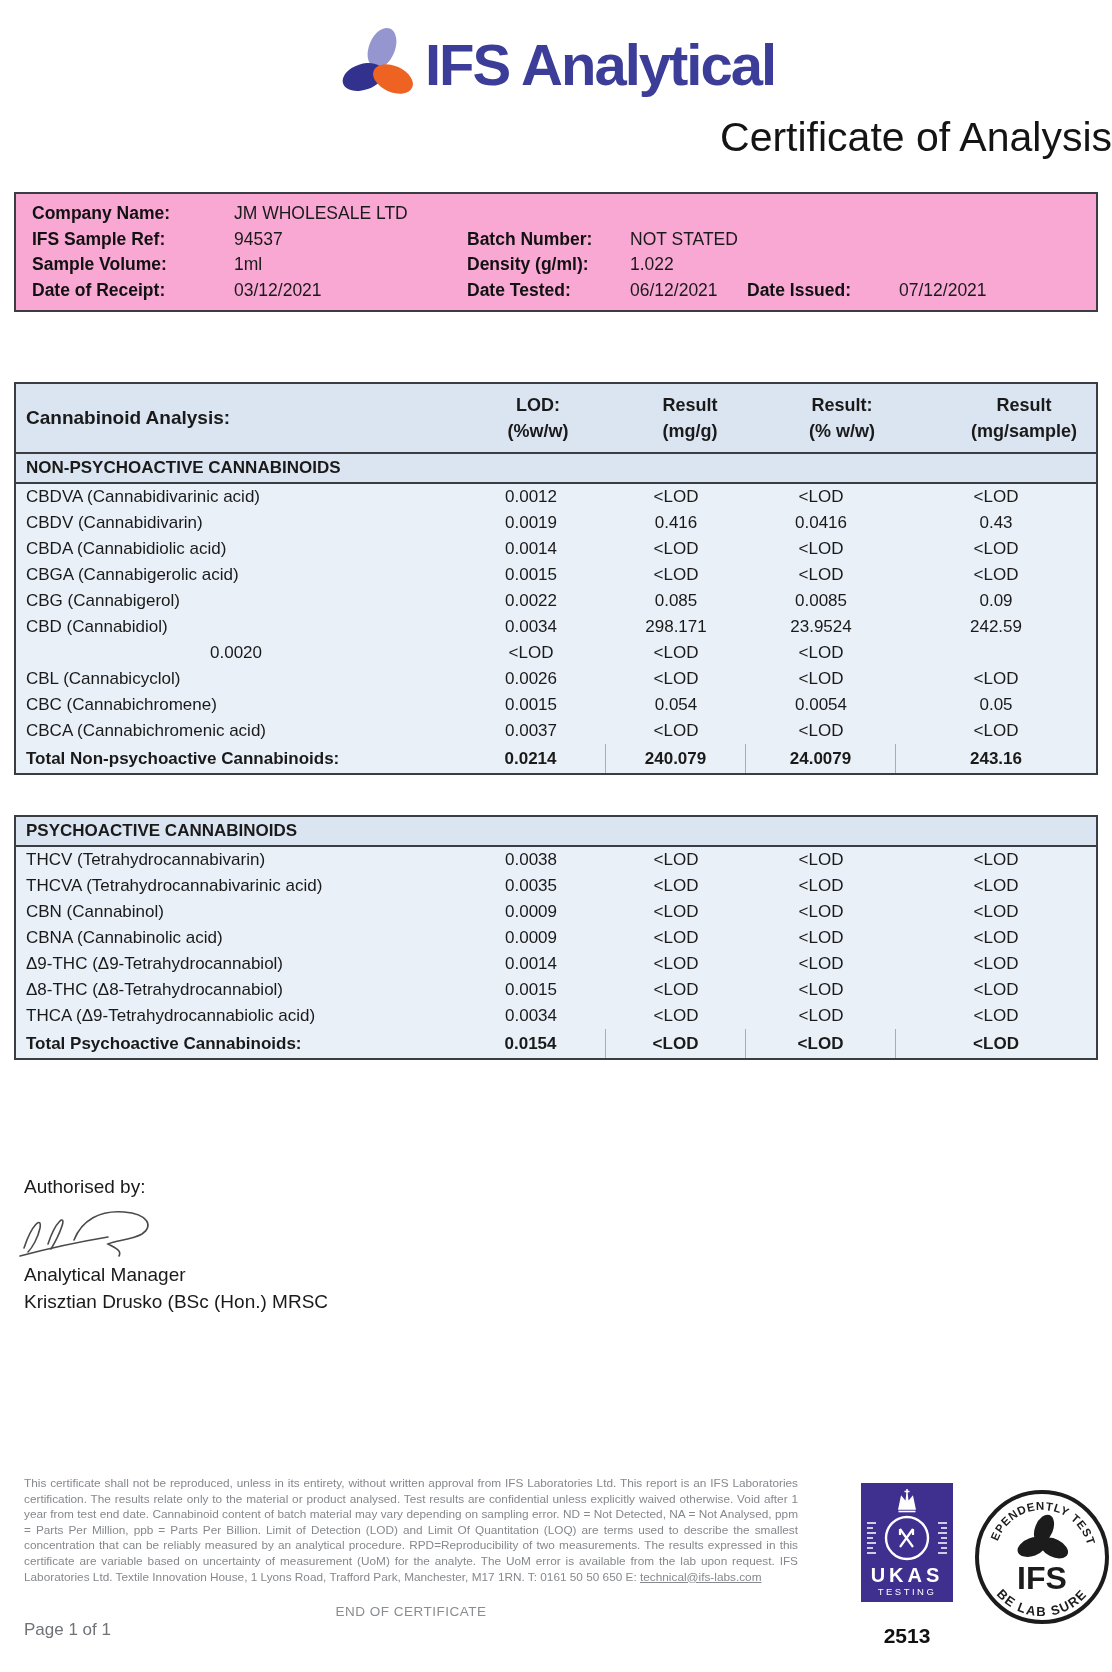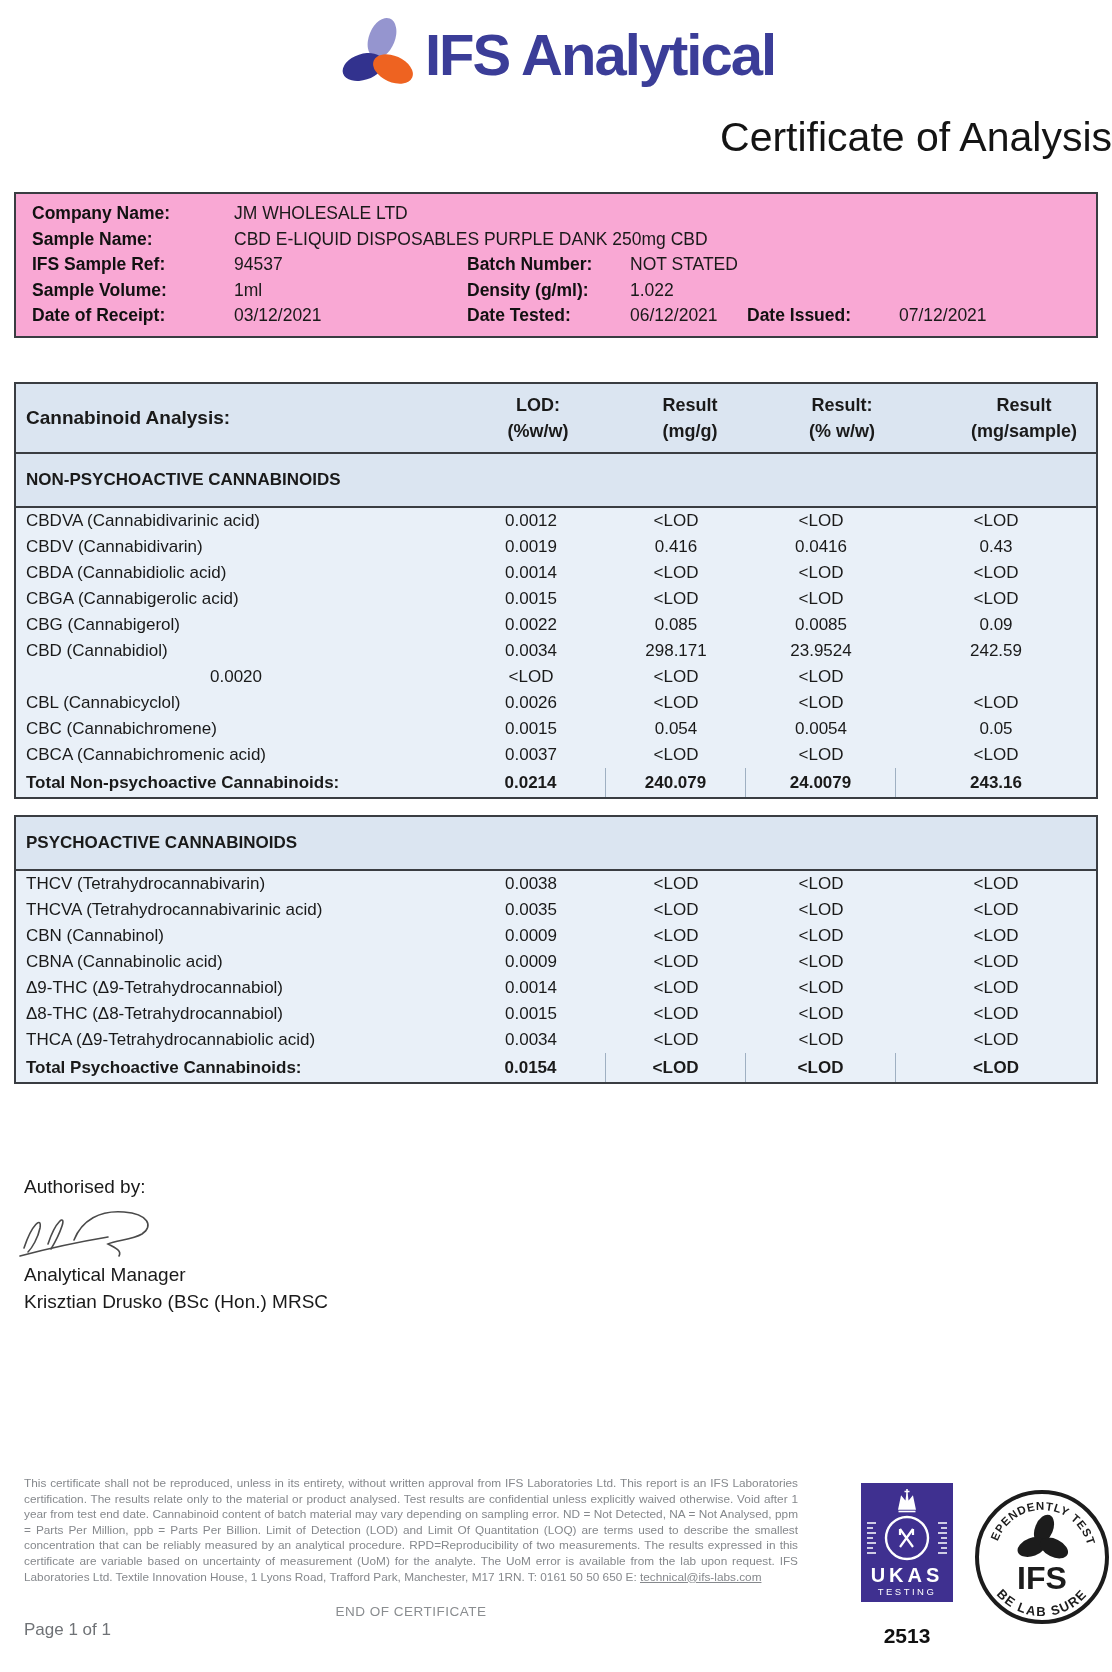--- a/index.html
+++ b/index.html
@@ -1,20 +1,20 @@
 <!DOCTYPE html>
 <html><head>
 <meta charset="utf-8">
 <style>
   html,body{margin:0;padding:0;background:#fff;}
   .page{position:relative;width:1112px;height:1672px;background:#ffffff;
         font-family:"Liberation Sans", sans-serif;color:#1a1a1a;overflow:hidden;}
 
   
-  .logo-row{position:absolute;top:14px;left:0;width:100%;display:flex;justify-content:center;align-items:center;gap:10px;}
+  .logo-row{position:absolute;top:24px;left:0;width:100%;display:flex;justify-content:center;align-items:center;gap:10px;}
   .logo-text{font-size:58px;font-weight:700;color:#3b3d98;letter-spacing:-2px;}
   .doc-title{position:absolute;top:114px;left:0;width:100%;text-align:right;font-size:41px;color:#141414;}
 
   
   .info-box{position:absolute;left:14px;top:192px;width:1084px;box-sizing:border-box;
             background:#f9a8d4;border:2px solid #3a3d42;padding:7px 0 7px 0;}
   .info-line{position:relative;height:25.5px;line-height:25.5px;font-size:17.5px;}
   .lbl{position:absolute;font-weight:700;color:#111;}
   .val{position:absolute;}
   .p1l{left:16px}.p1v{left:218px}.p2l{left:451px}.p2v{left:614px}.p3l{left:731px}.p3v{left:883px}
@@ -22,21 +22,21 @@
   
   .table-box{position:absolute;left:14px;width:1084px;box-sizing:border-box;
              border:2px solid #3a3d42;background:#e9f0f8;}
   #table1{top:382px;} #table2{top:815px;}
   .grid{display:grid;grid-template-columns:440px 150px 140px 150px 200px;}
   .thead{background:#dbe5f1;border-bottom:2px solid #3a3d42;padding:8px 0;gap:7px;}
   .tname{font-size:19px;font-weight:700;padding-left:10px;align-self:center;}
   .tcol{text-align:center;font-weight:700;font-size:18px;line-height:26px;}
   .tcol span{display:block;}
   .sec-header{background:#dbe5f1;font-weight:700;font-size:17px;line-height:28px;
-              padding:12px 10px;border-bottom:2px solid #3a3d42;}
+              padding:0 10px;border-bottom:2px solid #3a3d42;}
   .row{height:26px;line-height:26px;font-size:17px;}
   .row .name{padding-left:10px;white-space:nowrap;overflow:hidden;}
   .row .cval{text-align:center;}
   .row.total{font-weight:700;height:29px;line-height:29px;}
   .row.total .cval:not(:last-child){border-right:1px solid #9fb0c2;}
 
   
   .method-box{position:absolute;left:14px;top:1088px;width:1084px;box-sizing:border-box;
               background:#dbe5f1;border:2px solid #3a3d42;padding:6px 12px;font-size:19px;line-height:27px;}
   .method-box b{font-size:20px;}
@@ -73,24 +73,20 @@
       <ellipse cx="56" cy="55" rx="21" ry="13" fill="#ee6321" transform="rotate(24 56 55)"></ellipse>
     </svg>
     <span class="logo-text">IFS Analytical</span>
   </div>
   <div class="doc-title">Certificate of Analysis</div>
 
   <div class="info-box">
     <div class="info-line">
       <span class="lbl p1l">Company Name:</span>
       <span class="val p1v">JM WHOLESALE LTD</span>
-    </div>
-    <div class="info-line">
-      <span class="lbl p1l">Sample Name:</span>
-      <span class="val p1v">CBD E-LIQUID DISPOSABLES PURPLE DANK 250mg CBD</span>
     </div>
     <div class="info-line">
       <span class="lbl p1l">IFS Sample Ref:</span>
       <span class="val p1v">94537</span>
       <span class="lbl p2l">Batch Number:</span>
       <span class="val p2v">NOT STATED</span>
     </div>
     <div class="info-line">
       <span class="lbl p1l">Sample Volume:</span>
       <span class="val p1v">1ml</span>

